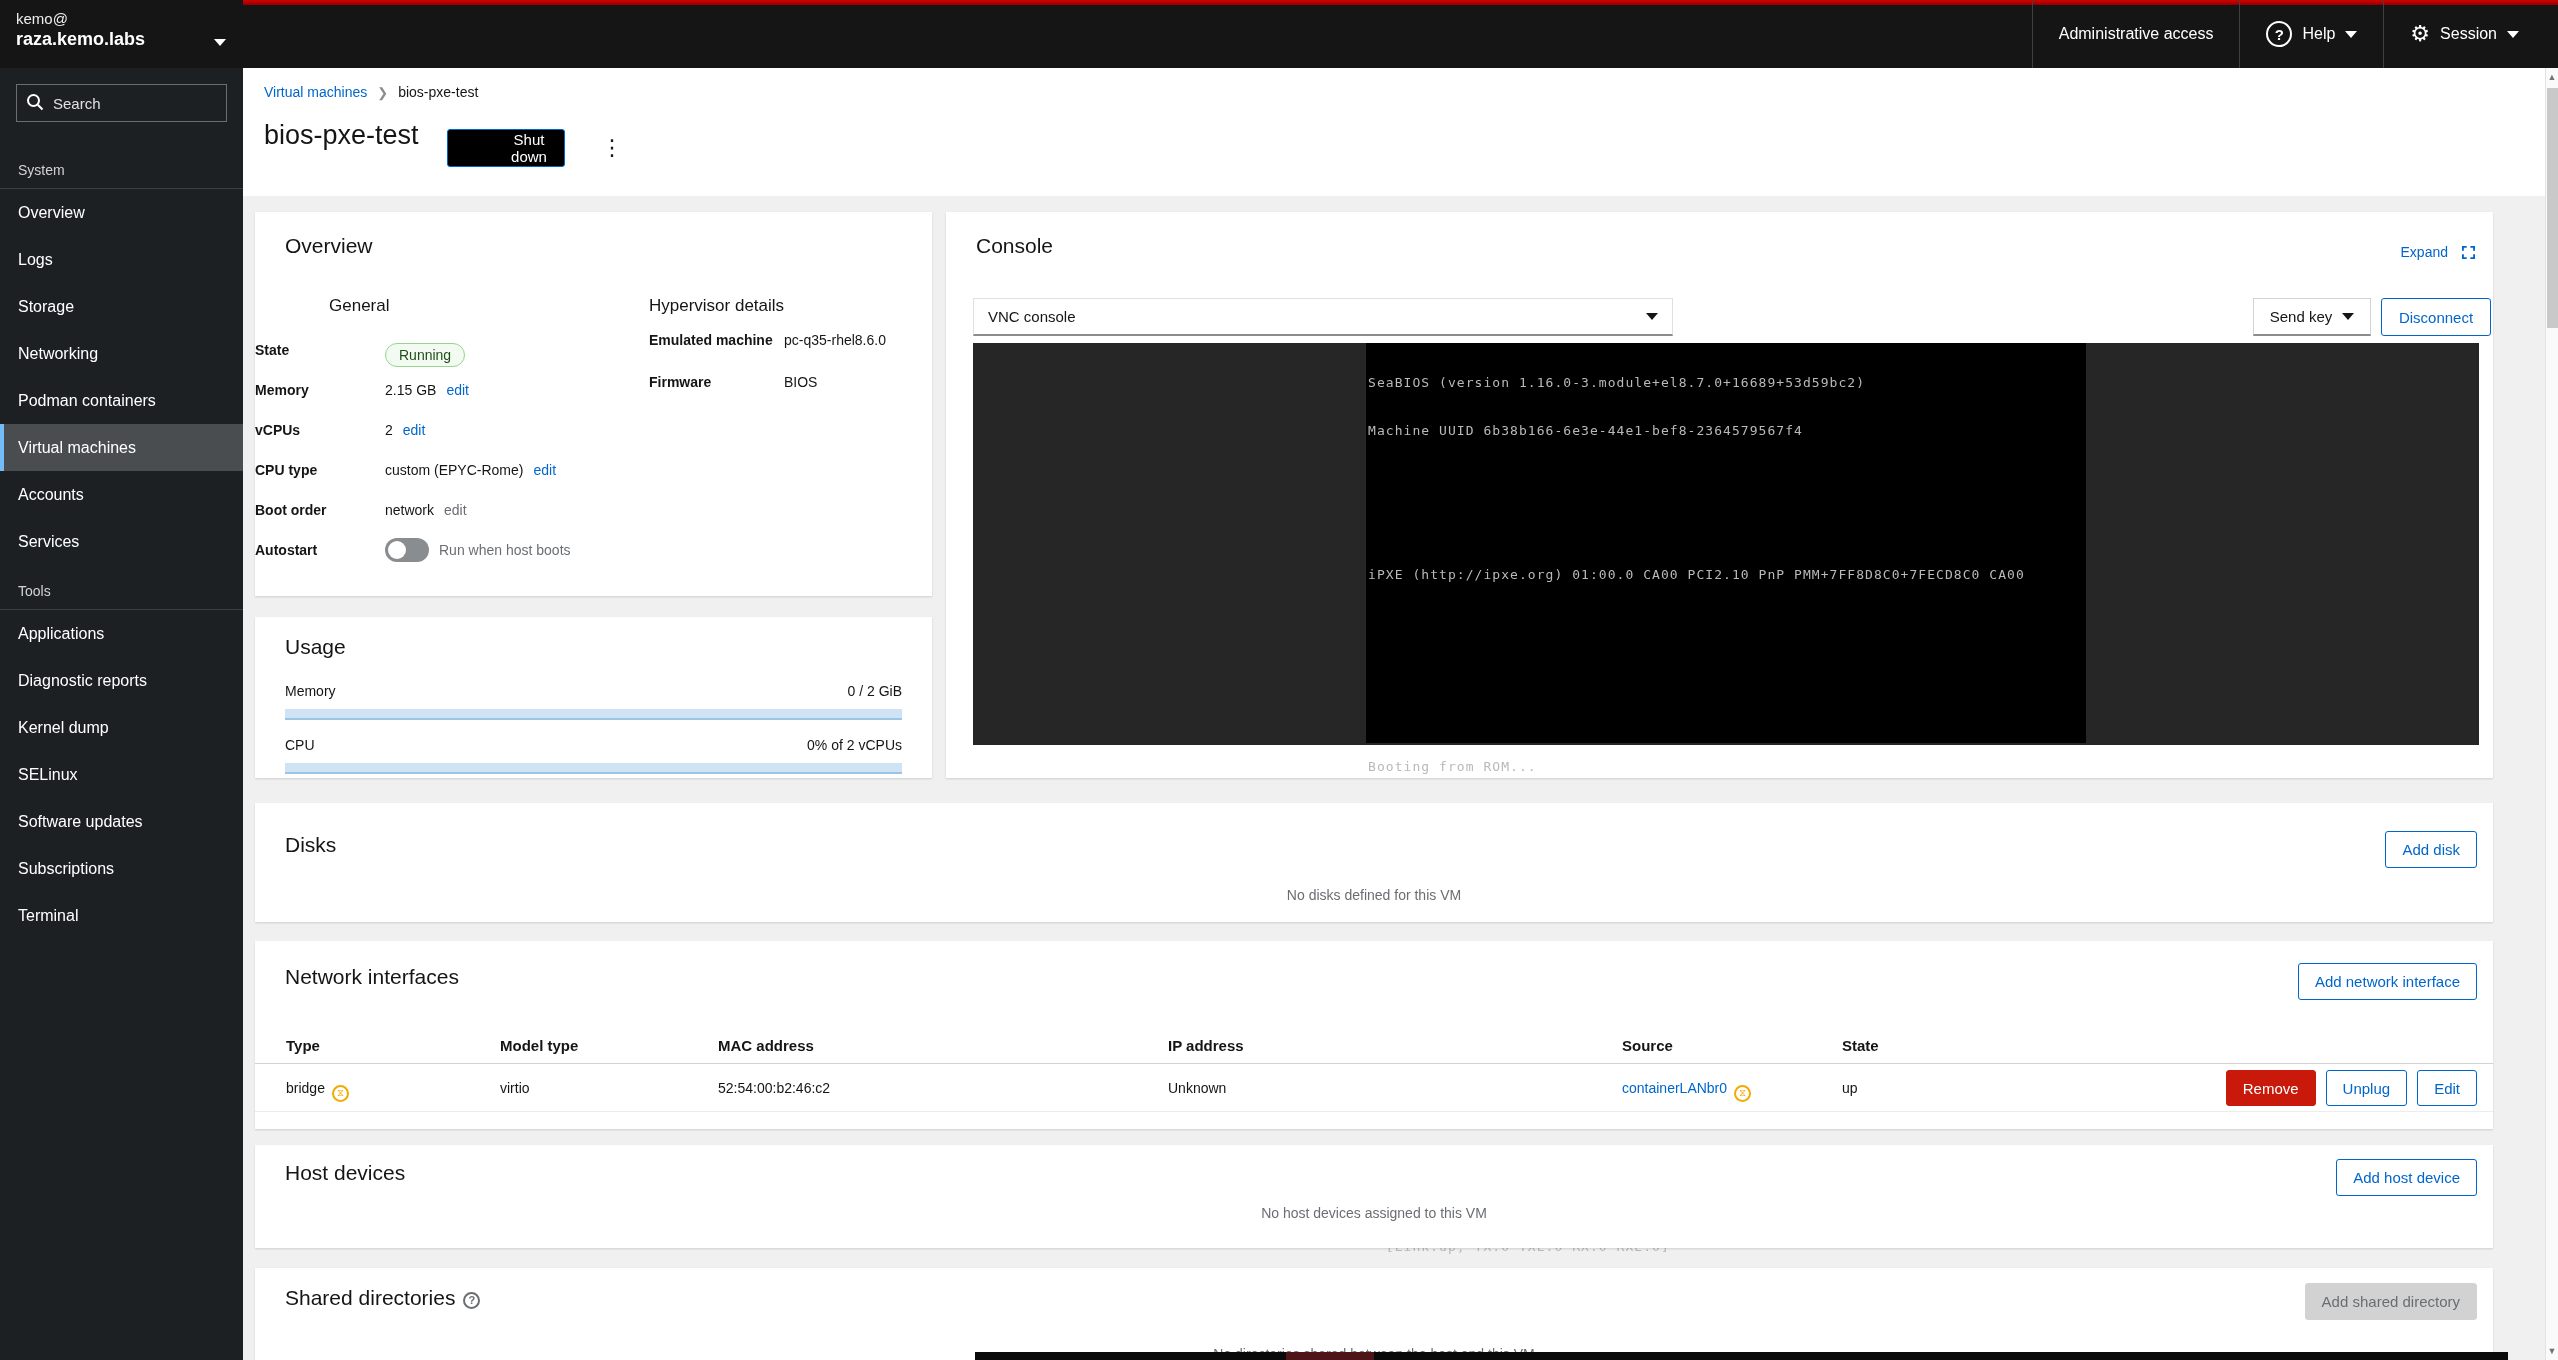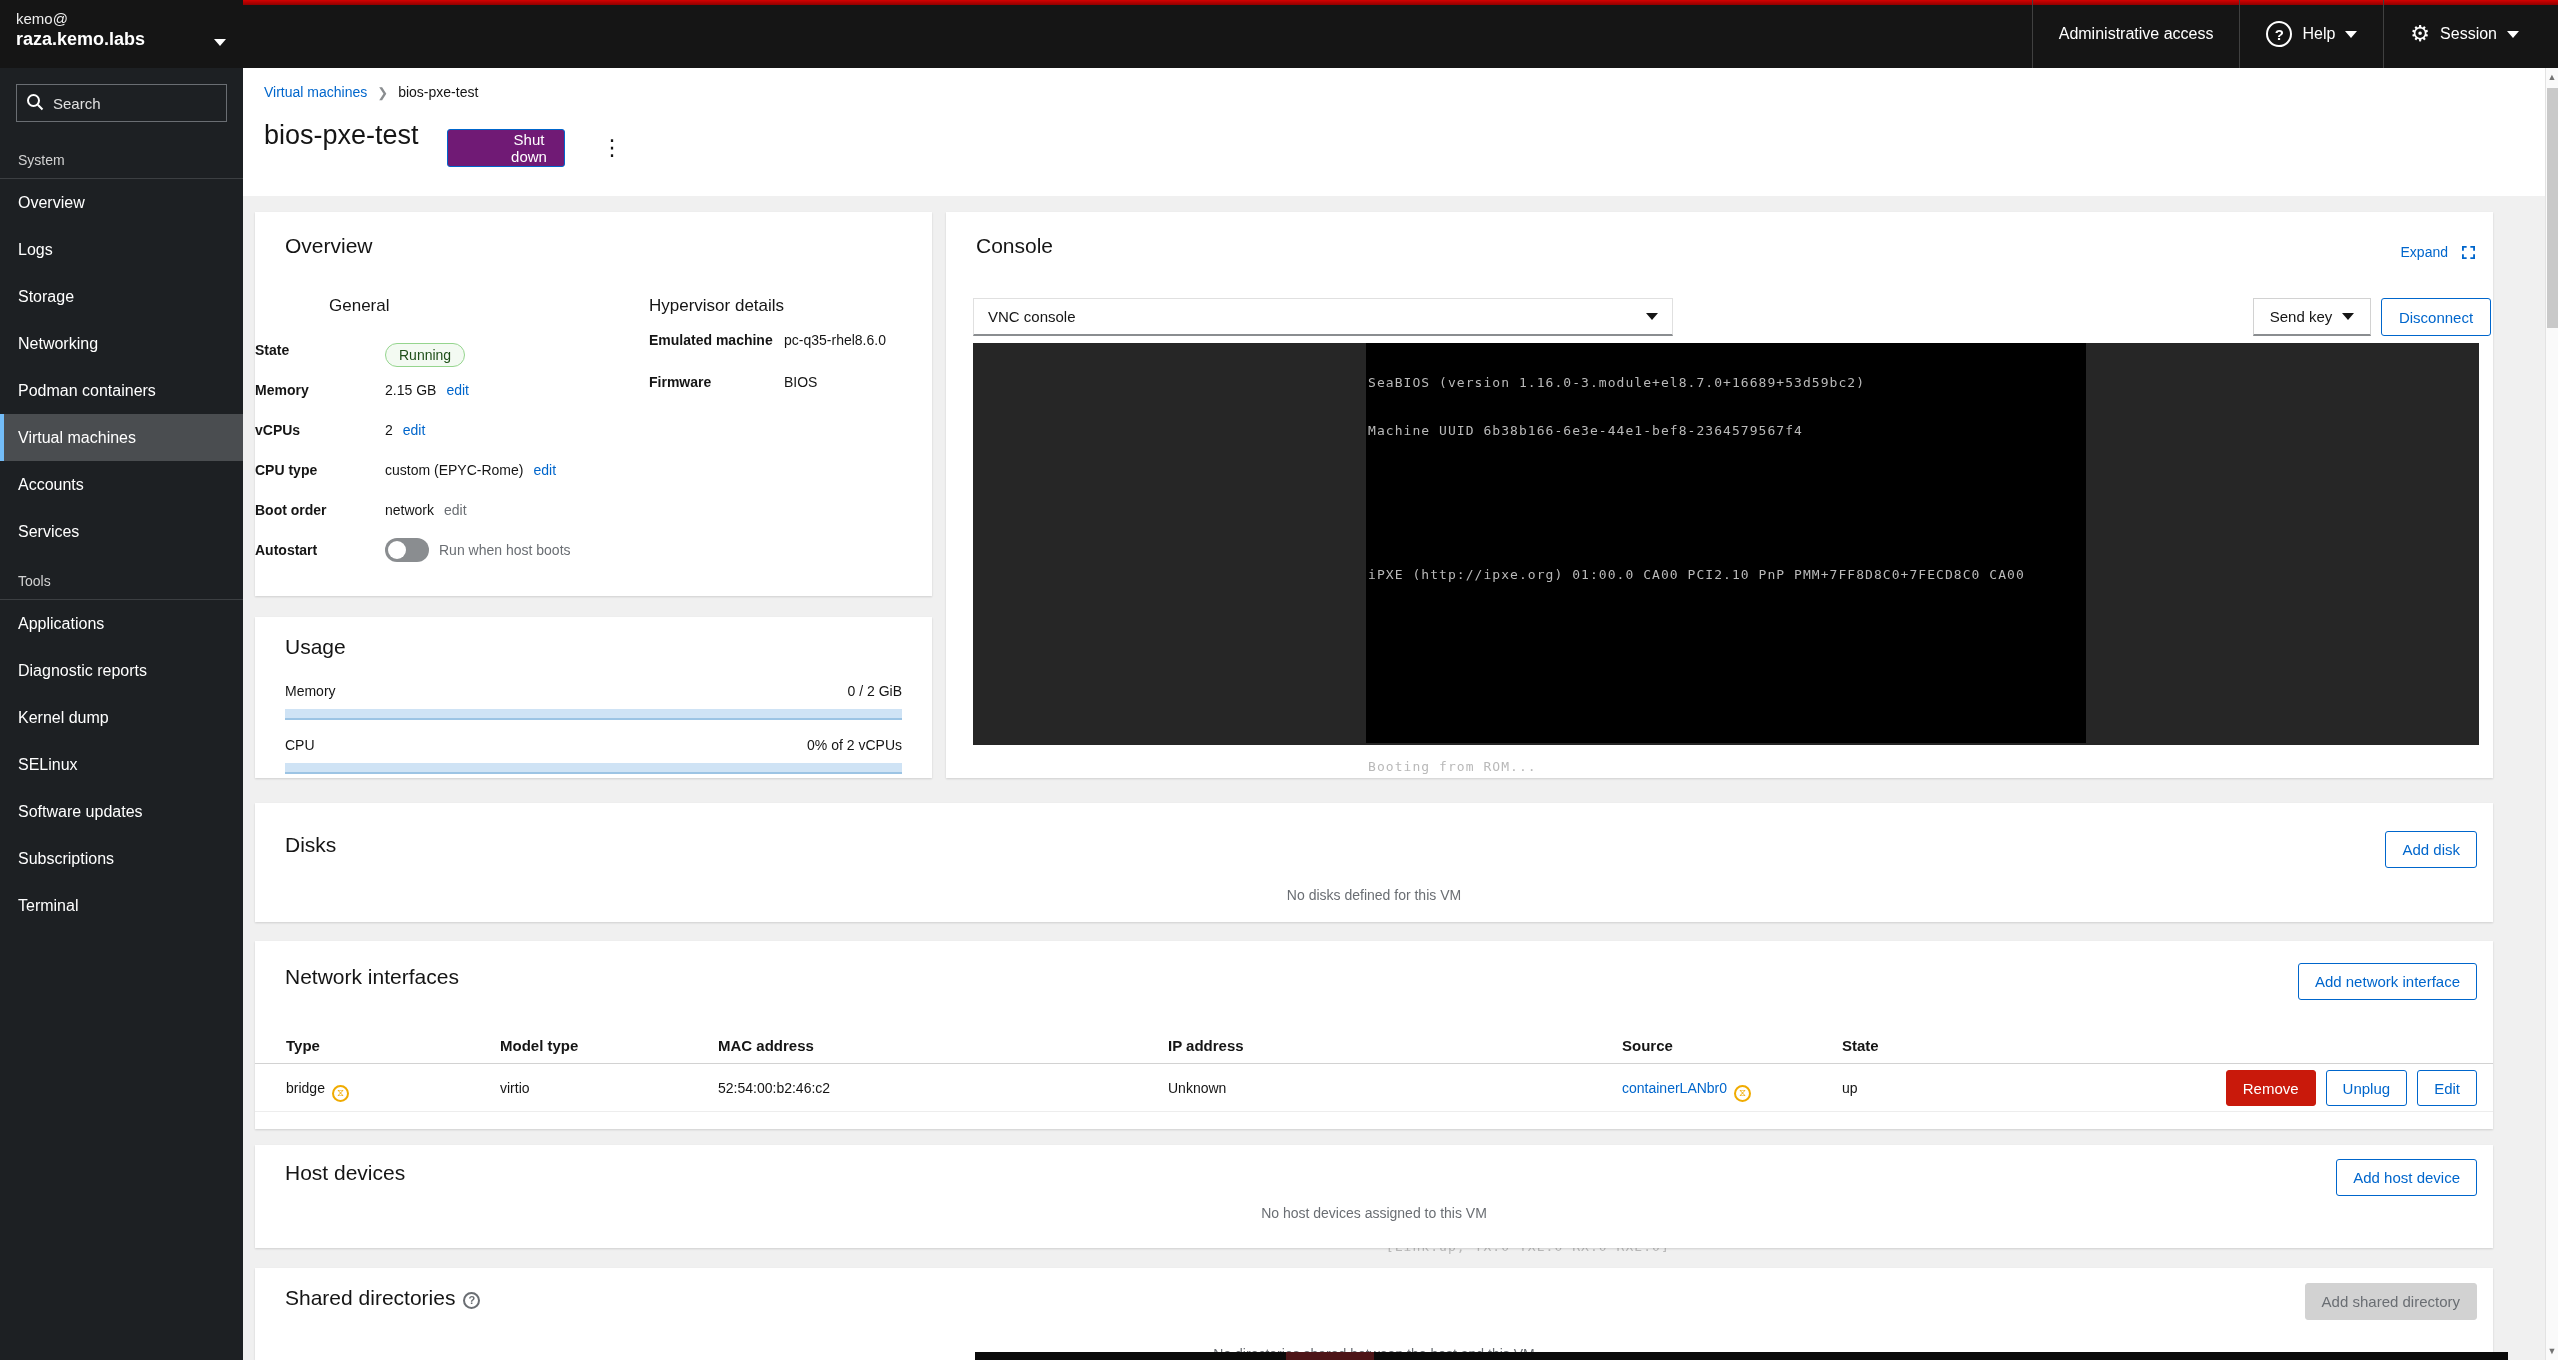--- a/index.html
+++ b/index.html
@@ -20,21 +20,21 @@
   .caret-down.dark { border-top-color:#151515; }
   .mast-right { position:absolute; right:13px; top:0; height:68px; display:flex; align-items:stretch; }
   .mast-item { display:flex; align-items:center; gap:10px; padding:0 26px; color:#fff;
     font-size:16px; border-left:1px solid #404040; cursor:pointer; }
   .qcircle { display:inline-flex; width:26px; height:26px; border:2px solid #fff; border-radius:50%;
     align-items:center; justify-content:center; font-weight:bold; font-size:15px; color:#fff; }
   .gear { font-size:22px; line-height:1; color:#fff; }
 
   
   .sidebar { position:absolute; left:0; top:68px; width:243px; bottom:0; background:#1d2023; z-index:4; }
-  .searchwrap { position:relative; margin:16px 16px 12px 16px; }
+  .searchwrap { position:relative; margin:16px 16px 22px 16px; }
   .searchwrap input { width:211px; height:38px; background:transparent; border:1px solid #6a6e73;
     color:#fff; font-size:15px; padding:0 10px 0 36px; outline:none; font-family:"Liberation Sans",sans-serif; }
   .searchwrap input::placeholder { color:#e0e0e0; }
   .search-icon { position:absolute; left:10px; top:9px; }
   .nav-section-title { color:#d2d2d2; font-size:14px; padding:18px 0 10px 18px; }
   .nav-divider { border-bottom:1px solid #3c3f42; }
   .nav-item { position:relative; height:47px; display:flex; align-items:center; padding-left:18px;
     color:#fff; font-size:16px; cursor:pointer; }
   .nav-item.selected { background:#4a4d50; }
   .nav-item.selected::before { content:""; position:absolute; left:0; top:0; bottom:0; width:4px; background:#73bcf7; }
@@ -49,21 +49,21 @@
   
   .content { position:absolute; left:243px; top:68px; right:13px; bottom:0; background:#f0f0f0; }
   .pagehead { position:absolute; left:0; top:0; right:0; height:128px; background:#fff; }
   .breadcrumb { position:absolute; left:21px; top:16px; font-size:14px; display:flex; gap:10px; align-items:center; }
   .breadcrumb .bc-link { color:#0066cc; cursor:pointer; }
   .breadcrumb .bc-sep { color:#8a8d90; font-size:13px; }
   .breadcrumb .bc-cur { color:#151515; }
   .page-title { position:absolute; left:21px; top:52px; font-size:27px; font-weight:400; color:#151515; }
   .btn { display:inline-flex; align-items:center; justify-content:center; font-size:15px;
     border-radius:3px; cursor:pointer; font-family:"Liberation Sans",sans-serif; }
-  .btn-primary { background:#701a75; color:#fff; border:1px solid #0066cc;padding-left:46px; }
+  .btn-primary { background:#000000; color:#fff; border:1px solid #0066cc;padding-left:46px; }
   .btn-secondary { background:#fff; color:#0066cc; border:1px solid #0066cc; }
   .btn-danger { background:#c9190b; color:#fff; border:1px solid #c9190b; }
   .btn-disabled { background:#d2d2d2; color:#6a6e73; border:1px solid #d2d2d2; cursor:default; }
   .shutdown-btn { position:absolute; left:204px; top:61px; width:118px; height:38px; }
   .kebab { position:absolute; left:352px; top:62px; width:34px; height:36px; display:flex;
     align-items:center; justify-content:center; font-size:22px; color:#151515; cursor:pointer; letter-spacing:0; }
 
   .card { position:absolute; background:#fff; box-shadow:0 1px 2px rgba(3,3,3,0.14); }
   .card-title { position:absolute; font-size:21px; font-weight:400; color:#151515; }
 

